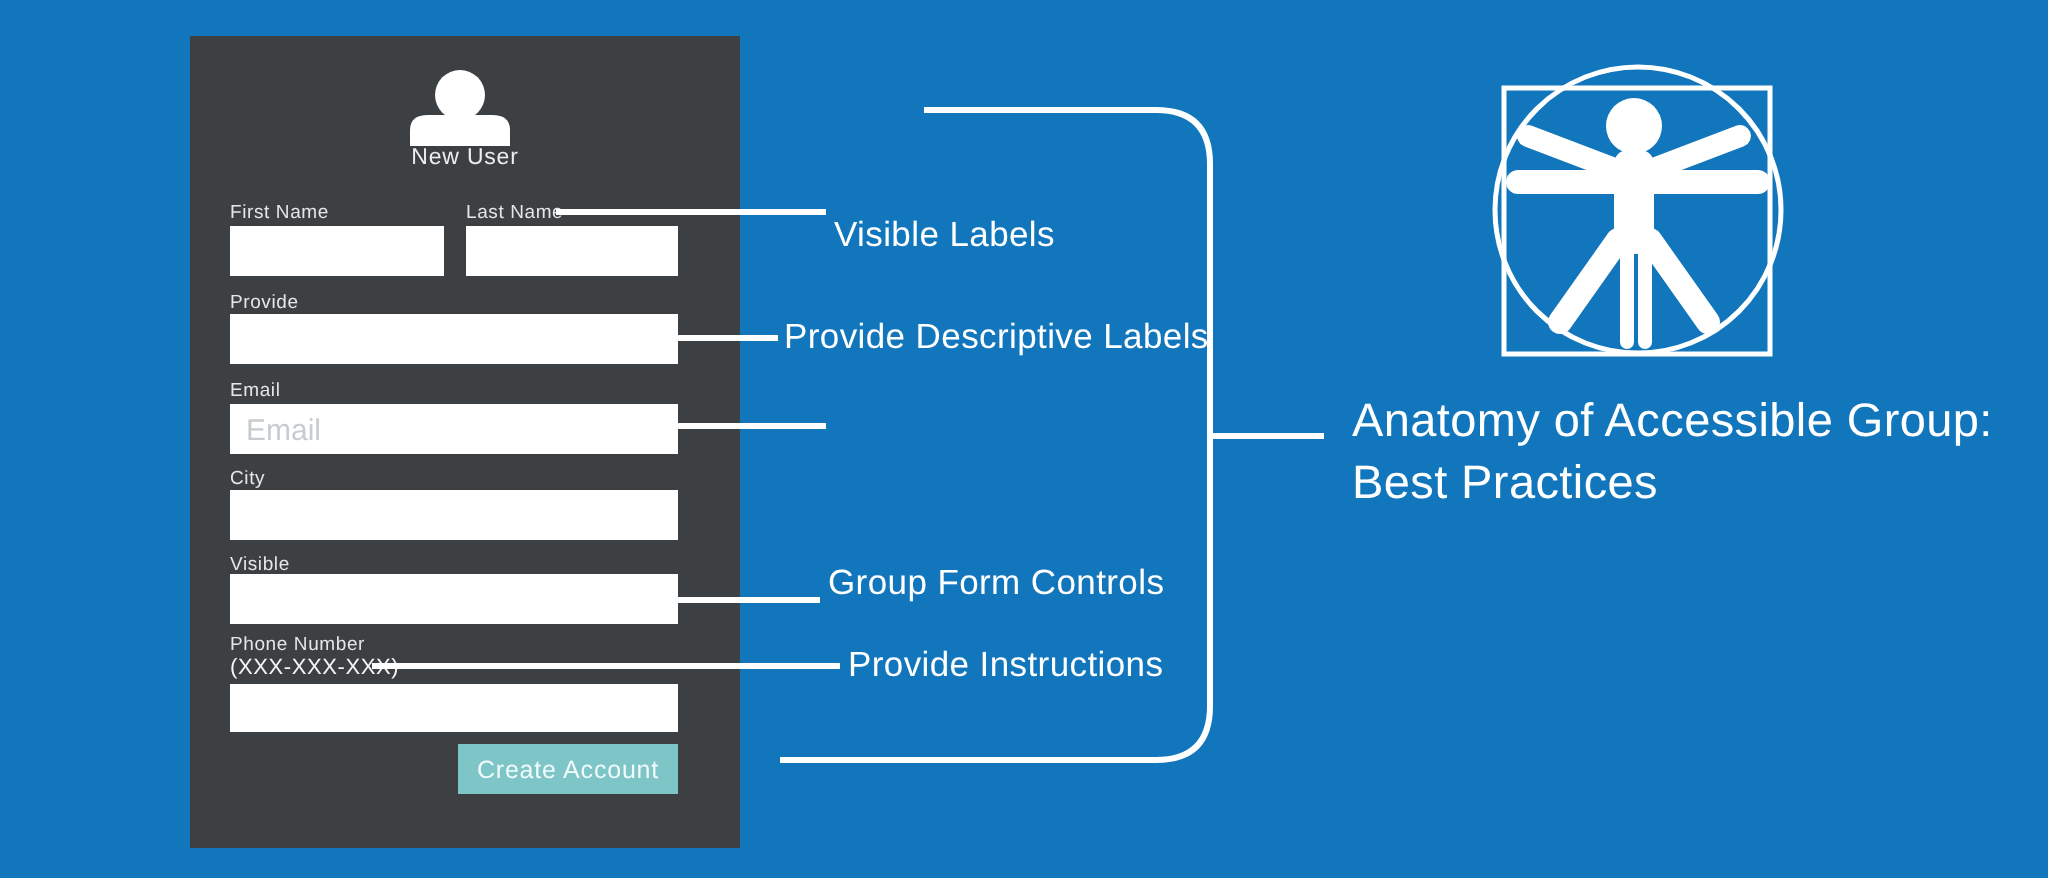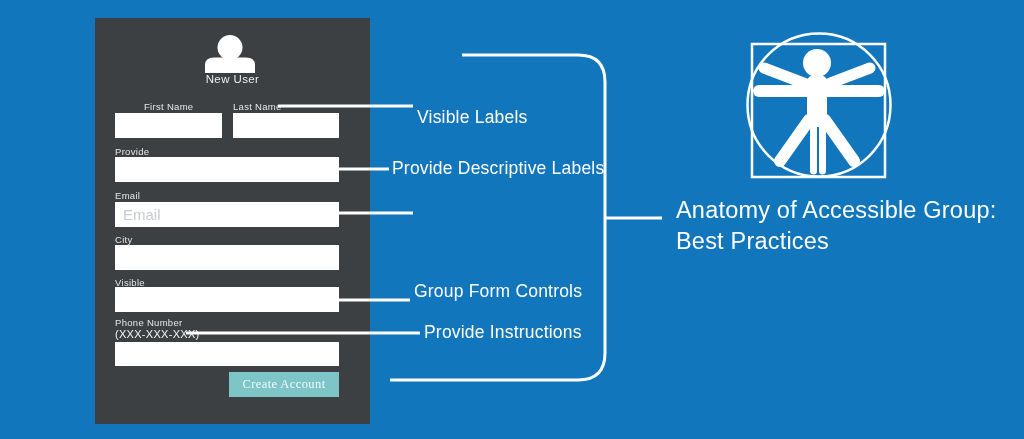--- a/index.html
+++ b/index.html
@@ -25,31 +25,31 @@
   }
   .finstruction{
     position:absolute;font-size:11px;color:#f4f5f6;letter-spacing:.3px;white-space:nowrap;
   }
   .finput{
     position:absolute;background:#ffffff;border:none;outline:none;
     font-size:14px;color:#4a4d50;padding:0 8px;box-sizing:border-box;
     font-family:"Liberation Sans", sans-serif;
   }
   .finput::placeholder{color:#c7ccd0;font-size:15px;opacity:1;}
-  .lbl-f0{left:115px;top:101px;margin-left:29px;} .in-f0{left:115px;top:113px;width:107px;height:25px;}
+  .lbl-f0{left:115px;top:101px;} .in-f0{left:115px;top:113px;width:107px;height:25px;}
   .lbl-f1{left:233px;top:101px;} .in-f1{left:233px;top:113px;width:106px;height:25px;}
   .lbl-f2{left:115px;top:146px;} .in-f2{left:115px;top:157px;width:224px;height:25px;}
   .lbl-f3{left:115px;top:190px;} .in-f3{left:115px;top:202px;width:224px;height:25px;}
   .lbl-f4{left:115px;top:234px;} .in-f4{left:115px;top:245px;width:224px;height:25px;}
   .lbl-f5{left:115px;top:277px;} .in-f5{left:115px;top:287px;width:224px;height:25px;}
   .lbl-f6{left:115px;top:317px;} .ins-f6{left:115px;top:328px;} .in-f6{left:115px;top:342px;width:224px;height:24px;}
   .submit-btn{
     position:absolute;left:229px;top:372px;width:110px;height:25px;
     background:#7ec5c7;border:none;color:#f1fbfb;font-size:12.5px;
-    letter-spacing:.4px;cursor:pointer;font-family:Liberation Serif, serif;
+    letter-spacing:.4px;cursor:pointer;font-family:Liberation Sans, sans-serif;
   }
   
   .annot{position:absolute;left:0;top:0;pointer-events:none;}
   .callout{
     position:absolute;color:#ffffff;font-size:17.5px;letter-spacing:.2px;white-space:nowrap;
   }
   .c0{left:417px;top:95px;margin-top:12px;}
   .c1{left:392px;top:158px;}
   .c2{left:417px;top:202px;}
   .c3{left:414px;top:281px;}

